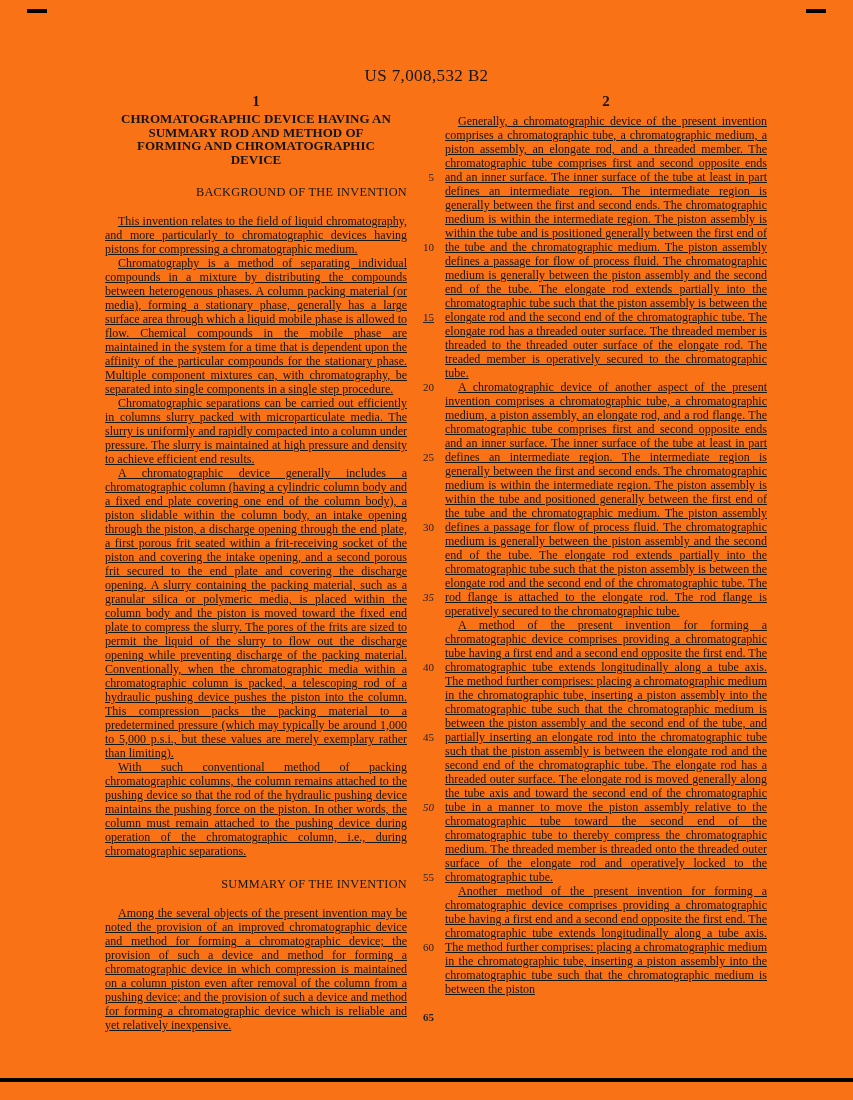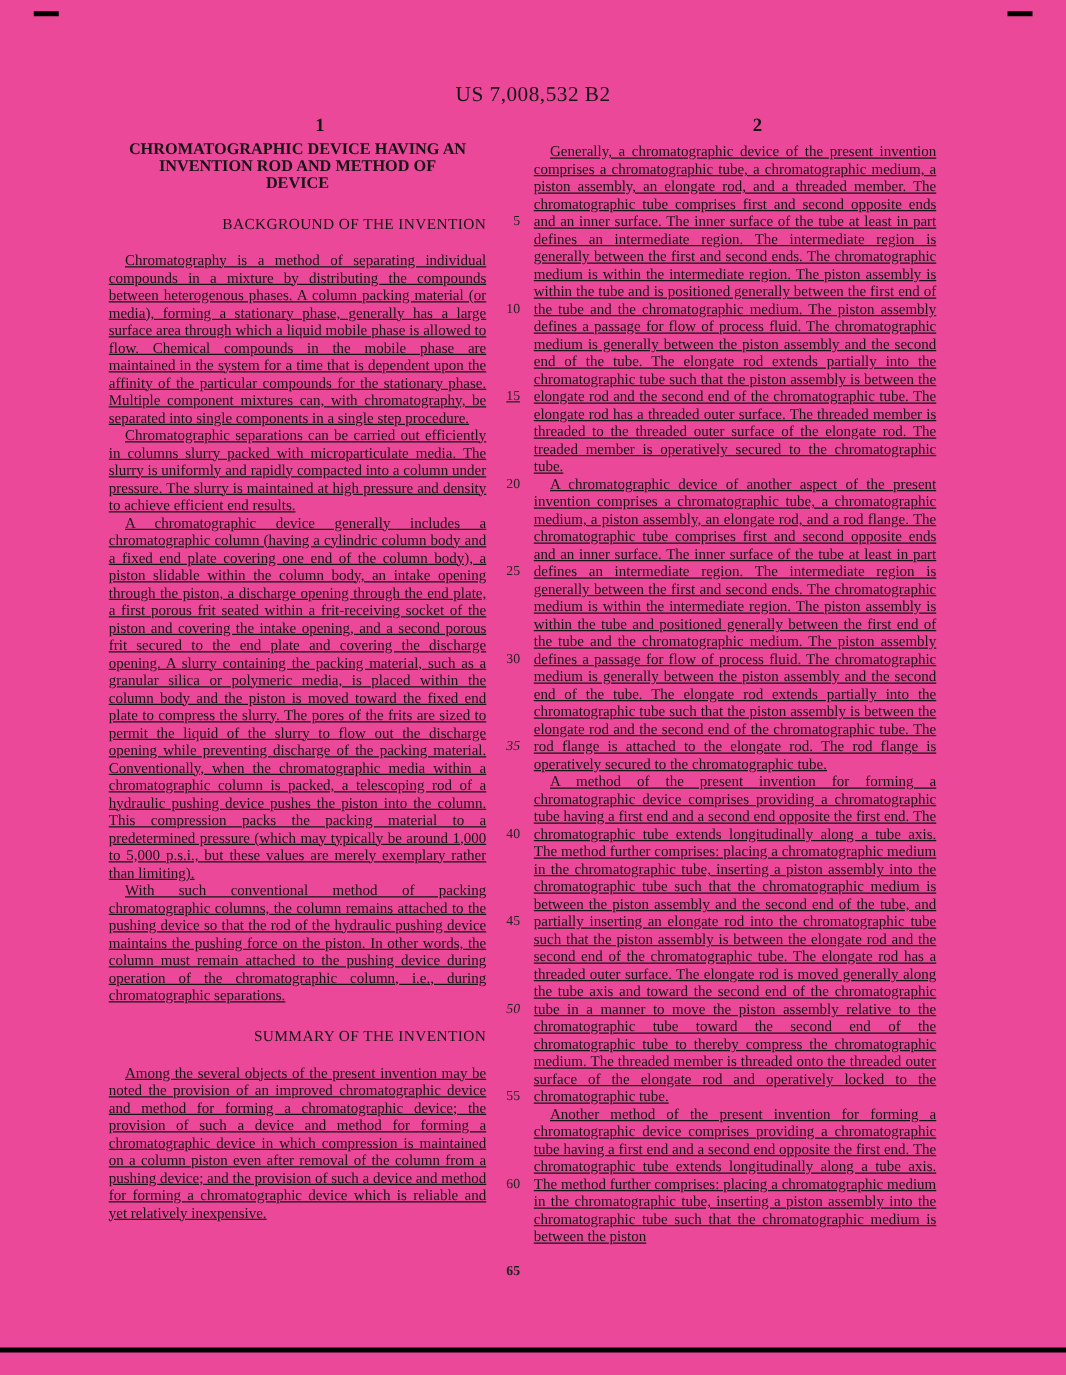--- a/index.html
+++ b/index.html
@@ -1,39 +1,39 @@
 <!DOCTYPE html>
 <html lang="en"><head>
 <meta charset="utf-8">
 <style>
   html,body{margin:0;padding:0;background:#e8e8e8;}
   .page{
     position:relative;
     width:853px;height:1100px;
-    background:#ec4899;
+    background:#f97316;
     font-family:"Liberation Serif","DejaVu Serif",serif;
     color:#151515;
     overflow:hidden;
     -webkit-font-smoothing:antialiased;
   }
   .mark{position:absolute;background:#000;}
   .mark-tl{left:27px;top:9px;width:20px;height:4px;}
   .mark-tr{left:806px;top:9px;width:20px;height:4px;}
   .bottom-line{left:0;top:1078px;width:853px;height:4px;}
   .patent-header{
     position:absolute;top:66px;left:0;width:100%;
     text-align:center;font-size:17px;letter-spacing:0.4px;
   }
   .colnum{
     position:absolute;top:93px;
     font-size:15px;font-weight:bold;text-align:center;
   }
   .colnum-1{left:105px;width:302px;}
   .colnum-2{left:445px;width:322px;}
-  .columns{position:absolute;top:112px;left:87px;display:flex;}
+  .columns{position:absolute;top:112px;left:105px;display:flex;}
   .left-col{width:302px;}
   .right-col{position:relative;width:322px;margin-left:38px;}
   .ttl-line{
     font-size:13px;font-weight:bold;text-align:center;line-height:13.5px;
   }
   .shead{
     font-size:12.3px;text-align:right;line-height:14px;
     margin-top:19px;margin-bottom:15px;letter-spacing:0.3px;
   }
   .para{
@@ -55,23 +55,25 @@
   <div class="mark bottom-line"></div>
 
   <div class="patent-header">US 7,008,532 B2</div>
 
   <div class="colnum colnum-1">1</div>
   <div class="colnum colnum-2">2</div>
 
   <div class="columns">
     <div class="left-col">
         <div class="ttl-line">CHROMATOGRAPHIC DEVICE HAVING AN</div>
-        <div class="ttl-line">INVENTION ROD AND METHOD OF</div>
+        <div class="ttl-line">SUMMARY ROD AND METHOD OF</div>
+        <div class="ttl-line">FORMING AND CHROMATOGRAPHIC</div>
         <div class="ttl-line">DEVICE</div>
         <div class="shead">BACKGROUND OF THE INVENTION</div>
+        <p class="para">This invention relates to the field of liquid chromatography, and more particularly to chromatographic devices having pistons for compressing a chromatographic medium.</p>
         <p class="para">Chromatography is a method of separating individual compounds in a mixture by distributing the compounds between heterogenous phases. A column packing material (or media), forming a stationary phase, generally has a large surface area through which a liquid mobile phase is allowed to flow. Chemical compounds in the mobile phase are maintained in the system for a time that is dependent upon the affinity of the particular compounds for the stationary phase. Multiple component mixtures can, with chromatography, be separated into single components in a single step procedure.</p>
         <p class="para">Chromatographic separations can be carried out efficiently in columns slurry packed with microparticulate media. The slurry is uniformly and rapidly compacted into a column under pressure. The slurry is maintained at high pressure and density to achieve efficient end results.</p>
         <p class="para">A chromatographic device generally includes a chromatographic column (having a cylindric column body and a fixed end plate covering one end of the column body), a piston slidable within the column body, an intake opening through the piston, a discharge opening through the end plate, a first porous frit seated within a frit-receiving socket of the piston and covering the intake opening, and a second porous frit secured to the end plate and covering the discharge opening. A slurry containing the packing material, such as a granular silica or polymeric media, is placed within the column body and the piston is moved toward the fixed end plate to compress the slurry. The pores of the frits are sized to permit the liquid of the slurry to flow out the discharge opening while preventing discharge of the packing material. Conventionally, when the chromatographic media within a chromatographic column is packed, a telescoping rod of a hydraulic pushing device pushes the piston into the column. This compression packs the packing material to a predetermined pressure (which may typically be around 1,000 to 5,000 p.s.i., but these values are merely exemplary rather than limiting).</p>
         <p class="para">With such conventional method of packing chromatographic columns, the column remains attached to the pushing device so that the rod of the hydraulic pushing device maintains the pushing force on the piston. In other words, the column must remain attached to the pushing device during operation of the chromatographic column, i.e., during chromatographic separations.</p>
         <div class="shead">SUMMARY OF THE INVENTION</div>
         <p class="para">Among the several objects of the present invention may be noted the provision of an improved chromatographic device and method for forming a chromatographic device; the provision of such a device and method for forming a chromatographic device in which compression is maintained on a column piston even after removal of the column from a pushing device; and the provision of such a device and method for forming a chromatographic device which is reliable and yet relatively inexpensive.</p>
       </div>
     <div class="right-col">
         <div class="lnum" style="top: 58px;">5</div>
         <div class="lnum" style="top: 128px;">10</div>

